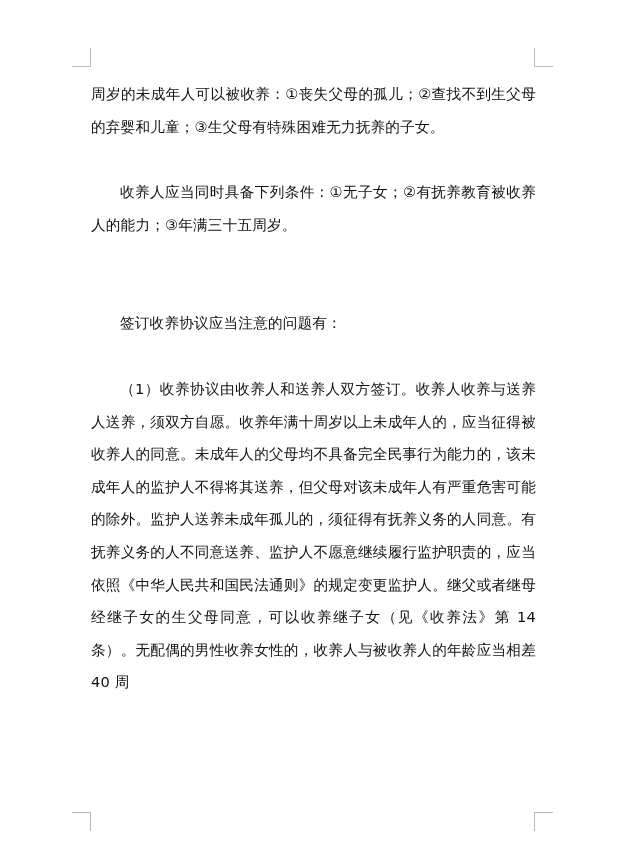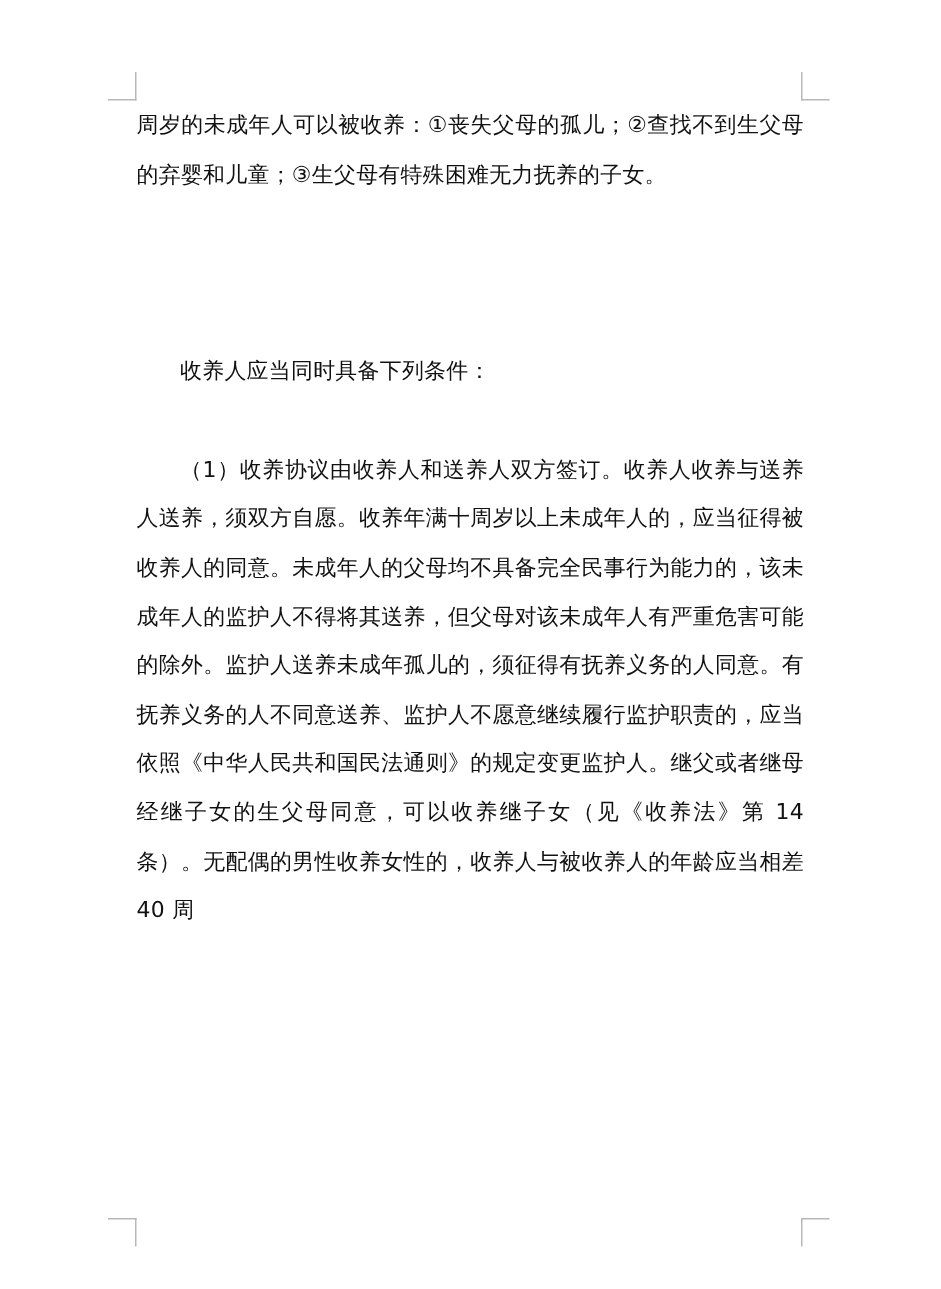--- a/index.html
+++ b/index.html
@@ -4,36 +4,37 @@
 <style>
   html, body { margin: 0; padding: 0; background: #ffffff; }
   body { width: 627px; height: 859px; position: relative; overflow: hidden;
          font-family: "DejaVu Sans", "Liberation Sans", sans-serif; color: #111; }
   .page { position: absolute; left: 0; top: 0; width: 627px; height: 859px; background: #fff; }
   .corner { position: absolute; width: 18px; height: 18px; border-color: #b8b8b8; border-style: solid; border-width: 0; }
   .c-tl { left: 72px; top: 48px; border-right-width: 1px; border-bottom-width: 1px; }
   .c-tr { left: 534px; top: 48px; border-left-width: 1px; border-bottom-width: 1px; }
   .c-bl { left: 72px; top: 812px; border-right-width: 1px; border-top-width: 1px; }
   .c-br { left: 534px; top: 812px; border-left-width: 1px; border-top-width: 1px; }
-  .body-text { position: absolute; left: 91px; top: 68px; width: 445px; }
+  .body-text { position: absolute; left: 91px; top: 78px; width: 445px; }
   .para { margin: 0; font-size: 14.6px; line-height: 32.6px; text-align: justify; text-justify: inter-character; letter-spacing: 0.2px; }
   .indent { text-indent: 29px; }
   .gap { height: 33px; }
 </style>
 </head>
 <body>
 
 <div class="page">
   <div class="corner c-tl"></div>
   <div class="corner c-tr"></div>
   <div class="corner c-bl"></div>
   <div class="corner c-br"></div>
 
   <div class="body-text">
     <p class="para">周岁的未成年人可以被收养：①丧失父母的孤儿；②查找不到生父母的弃婴和儿童；③生父母有特殊困难无力抚养的子女。</p>
     <div class="gap"></div>
+    <p class="para indent">收养人应当同时具备下列条件：①无子女；②有抚养教育被收养人的能力；③年满三十五周岁。</p>
     <div class="gap"></div>
     <div class="gap"></div>
-    <p class="para indent">收养人应当同时具备下列条件：</p>
+    <p class="para indent">签订收养协议应当注意的问题有：</p>
     <div class="gap"></div>
     <p class="para indent">（1）收养协议由收养人和送养人双方签订。收养人收养与送养人送养，须双方自愿。收养年满十周岁以上未成年人的，应当征得被收养人的同意。未成年人的父母均不具备完全民事行为能力的，该未成年人的监护人不得将其送养，但父母对该未成年人有严重危害可能的除外。监护人送养未成年孤儿的，须征得有抚养义务的人同意。有抚养义务的人不同意送养、监护人不愿意继续履行监护职责的，应当依照《中华人民共和国民法通则》的规定变更监护人。继父或者继母经继子女的生父母同意，可以收养继子女（见《收养法》第 14 条）。无配偶的男性收养女性的，收养人与被收养人的年龄应当相差 40 周</p>
   </div>
 </div>
 
 </body></html>

